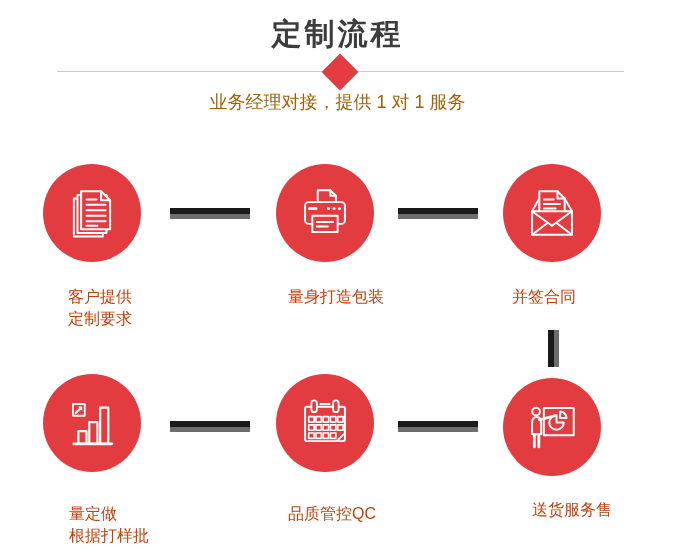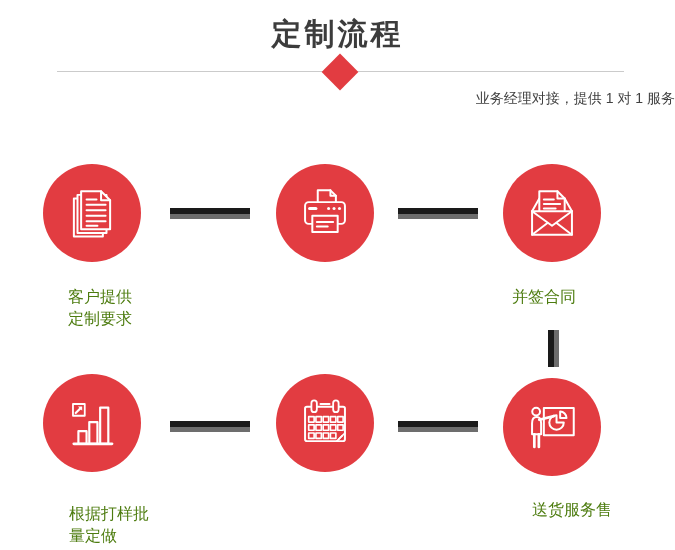--- a/index.html
+++ b/index.html
@@ -5,26 +5,26 @@
   * { margin:0; padding:0; box-sizing:border-box; }
   html,body { background:#ffffff; }
   body { font-family:"Liberation Sans","DejaVu Sans",sans-serif; }
   .canvas { position:relative; width:675px; height:550px; background:#fff; overflow:hidden; }
 
   .title { position:absolute; top:14px; left:0; width:100%; text-align:center;
            font-size:30px; font-weight:bold; color:#3c3c3c; letter-spacing:3px; }
   .divider { position:absolute; top:71px; left:57px; width:567px; height:1px; background:#cbcbcb; }
   .diamond { position:absolute; top:59px; left:327px; width:26px; height:26px;
              background:#e23c41; transform:rotate(45deg); }
-  .subtitle { position:absolute; top:90px; left:0; width:100%; text-align:right;
-              font-size:14px; color:#404040; }
+  .subtitle { position:absolute; top:90px; left:0; width:100%; text-align:center;
+              font-size:18px; color:#a16207; }
 
   .circle { position:absolute; width:98px; height:98px; border-radius:50%;
             background:#e23c41; display:flex; align-items:center; justify-content:center; }
-  .step-label { position:absolute; font-size:16px; line-height:22px; color:#4d7c0f;
+  .step-label { position:absolute; font-size:16px; line-height:22px; color:#c2410c;
                 white-space:nowrap; text-align:left; }
   .step-label span { display:block; }
 
   .hconn { position:absolute; width:80px; height:11px; }
   .hconn .dark { height:6px; background:#1a1a1a; }
   .hconn .lite { height:5px; background:#6d6d6d; }
   .vconn { position:absolute; width:11px; height:37px; display:flex; }
   .vconn .dark { width:6px; background:#1a1a1a; }
   .vconn .lite { width:5px; background:#6d6d6d; }
 
@@ -100,20 +100,21 @@
           <circle cx="36" cy="27" r="1.7" fill="#fff" stroke="none"></circle>
           <circle cx="42" cy="27" r="1.7" fill="#fff" stroke="none"></circle>
           <circle cx="48" cy="27" r="1.7" fill="#fff" stroke="none"></circle>
           <rect x="18" y="35" width="28" height="18" fill="#e23c41"></rect>
           <line x1="23" y1="42" x2="41" y2="42"></line>
           <line x1="23" y1="47" x2="35" y2="47"></line>
         </svg>
       </span>
     </div>
     <div class="step-label l2">
+      <span>量身打造包装</span>
     </div>
   </div>
 
   <div class="hconn h2">
       <div class="dark"></div>
       <div class="lite"></div>
     </div>
 
   <div>
     <div class="circle c3">
@@ -149,22 +150,22 @@
           <rect x="17" y="41" width="9" height="14"></rect>
           <rect x="29" y="31" width="9" height="24"></rect>
           <rect x="41" y="15" width="9" height="40"></rect>
           <rect x="11" y="11" width="13" height="13" stroke-width="2"></rect>
           <line x1="14" y1="21" x2="19" y2="16"></line>
           <polygon points="16.5,13.8 21.2,13.8 21.2,18.5" fill="#fff" stroke="none"></polygon>
         </svg>
       </span>
     </div>
     <div class="step-label l4">
+      <span>量定做</span>
       <span>根据打样批</span>
-      <span>量定做</span>
     </div>
   </div>
 
   <div class="hconn h3">
       <div class="dark"></div>
       <div class="lite"></div>
     </div>
 
   <div>
     <div class="circle c5">
@@ -189,20 +190,21 @@
               <rect x="22" y="43" width="6" height="6"></rect>
               <rect x="30" y="43" width="6" height="6"></rect>
               <rect x="38" y="43" width="6" height="6"></rect>
             <path d="M45,52 L54,43"></path>
             <path d="M47,50 L51,46"></path>
           </g>
         </svg>
       </span>
     </div>
     <div class="step-label l5">
+      <span>品质管控QC</span>
     </div>
   </div>
 
   <div class="hconn h4">
       <div class="dark"></div>
       <div class="lite"></div>
     </div>
 
   <div>
     <div class="circle c6">

